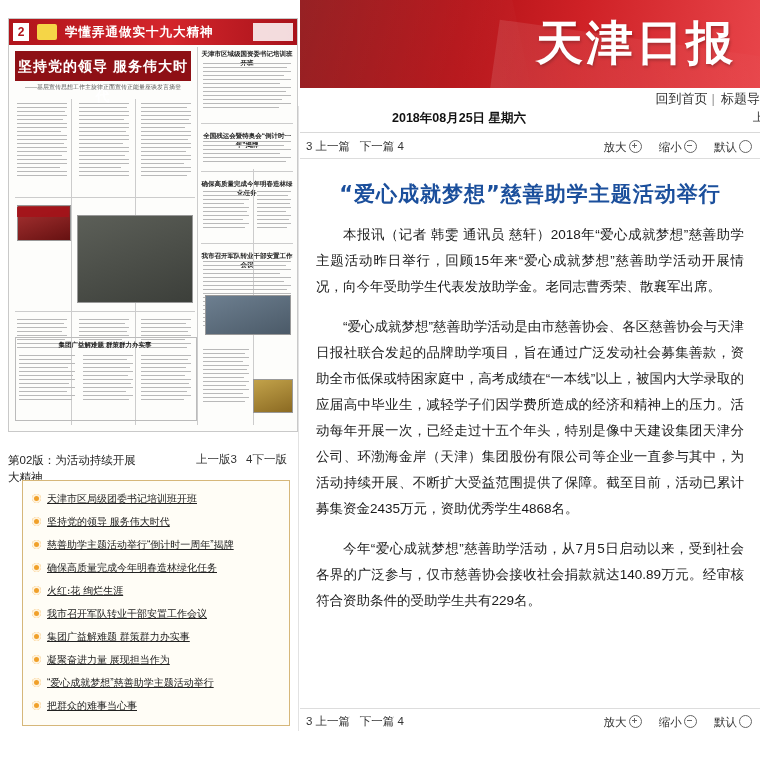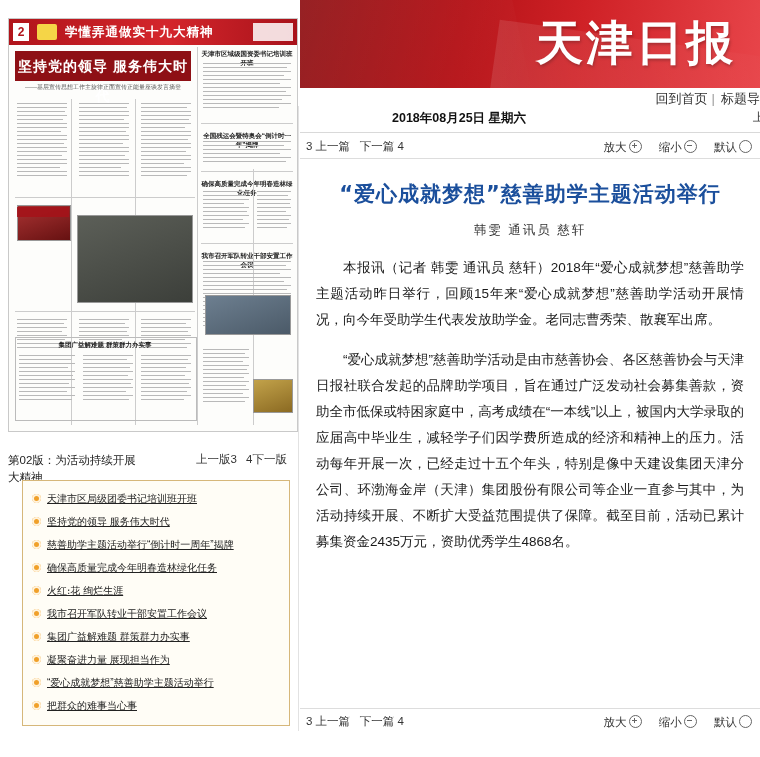--- a/index.html
+++ b/index.html
@@ -196,24 +196,24 @@
   </div>
   <div class="right">
     <span class="zitem plus"><span>放大</span><span class="g"></span></span>
     <span class="zitem"><span>缩小</span><span class="g"></span></span>
     <span class="zitem def"><span>默认</span><span class="g"></span></span>
   </div>
 </div>
 
 <div class="article">
   <div class="headline">“爱心成就梦想”慈善助学主题活动举行</div>
-  <div class="byline">韩雯 通讯员 慈轩</div>
   <div class="body">
     <p>本报讯（记者 韩雯 通讯员 慈轩）2018年“爱心成就梦想”慈善助学主题活动昨日举行，回顾15年来“爱心成就梦想”慈善助学活动开展情况，向今年受助学生代表发放助学金。老同志曹秀荣、散襄军出席。</p>
     <p>“爱心成就梦想”慈善助学活动是由市慈善协会、各区慈善协会与天津日报社联合发起的品牌助学项目，旨在通过广泛发动社会募集善款，资助全市低保或特困家庭中，高考成绩在“一本线”以上，被国内大学录取的应届高中毕业生，减轻学子们因学费所造成的经济和精神上的压力。活动每年开展一次，已经走过十五个年头，特别是像中天建设集团天津分公司、环渤海金岸（天津）集团股份有限公司等企业一直参与其中，为活动持续开展、不断扩大受益范围提供了保障。截至目前，活动已累计募集资金2435万元，资助优秀学生4868名。</p>
+    <p>今年“爱心成就梦想”慈善助学活动，从7月5日启动以来，受到社会各界的广泛参与，仅市慈善协会接收社会捐款就达140.89万元。经审核符合资助条件的受助学生共有229名。</p>
   </div>
 </div>
 
 <div class="navbar bottom">
   <div class="left">
     <span class="num">3</span>
     <span>上一篇</span>
     &nbsp;
     <span>下一篇</span>
     <span class="num">4</span>

